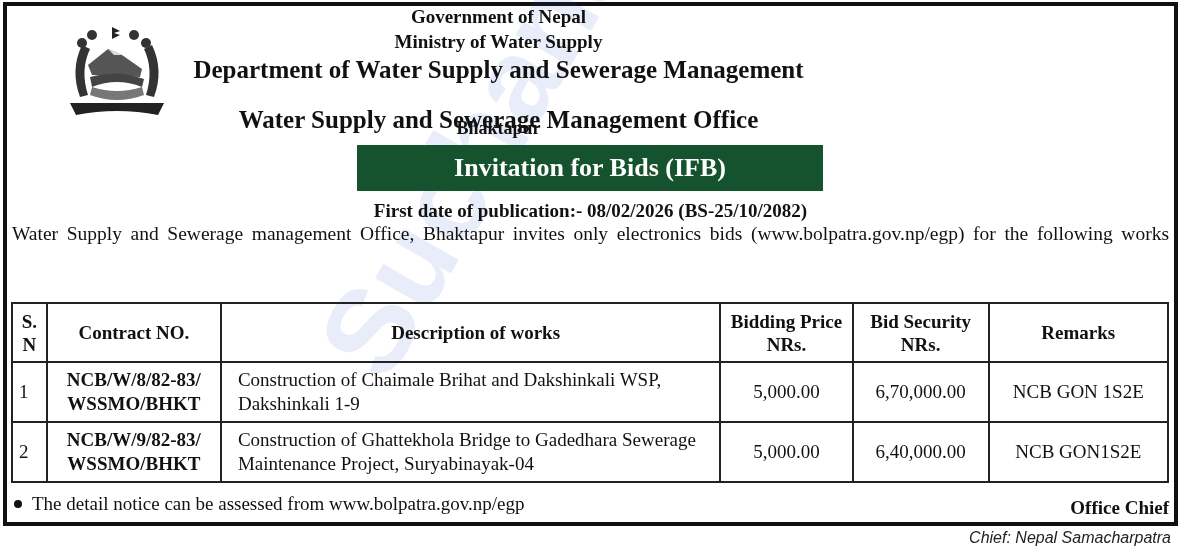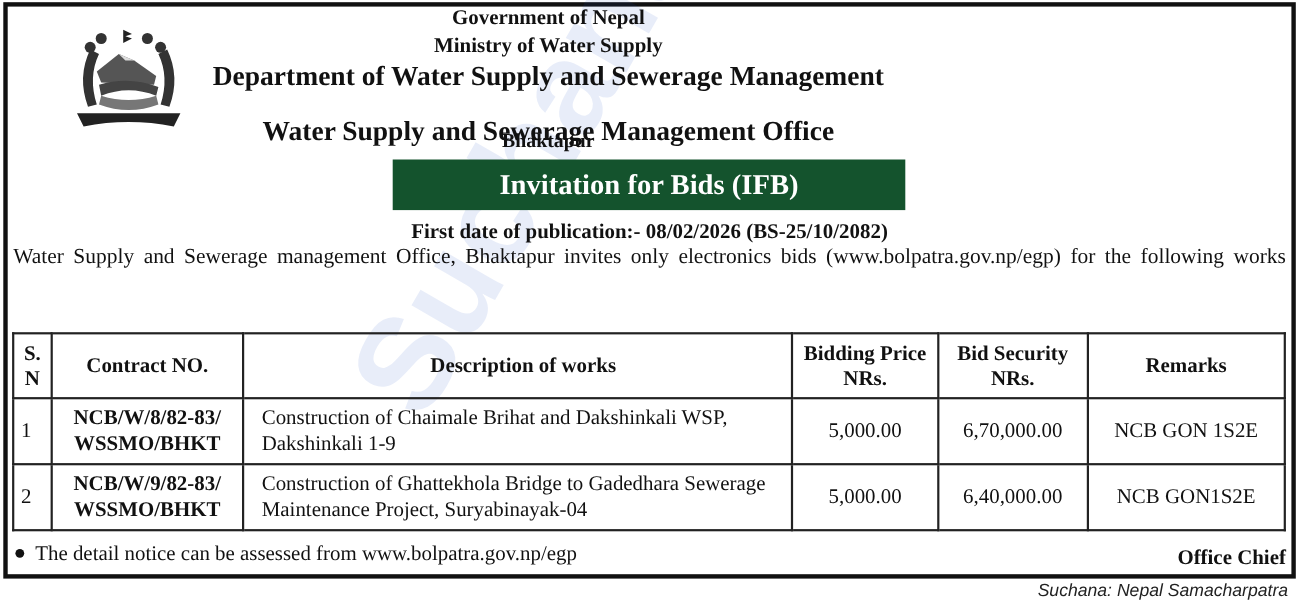--- a/index.html
+++ b/index.html
@@ -106,13 +106,13 @@
     </tr>
   </tbody>
 </table>
 
 <div class="note">
   <span class="bullet"></span><span>The detail notice can be assessed from www.bolpatra.gov.np/egp</span>
 </div>
 
 <div class="signoff">Office Chief</div>
 
-<div class="source">Suchana: Nepal Samacharpatra</div>
+<div class="source">Chief: Nepal Samacharpatra</div>
 
 </body></html>

